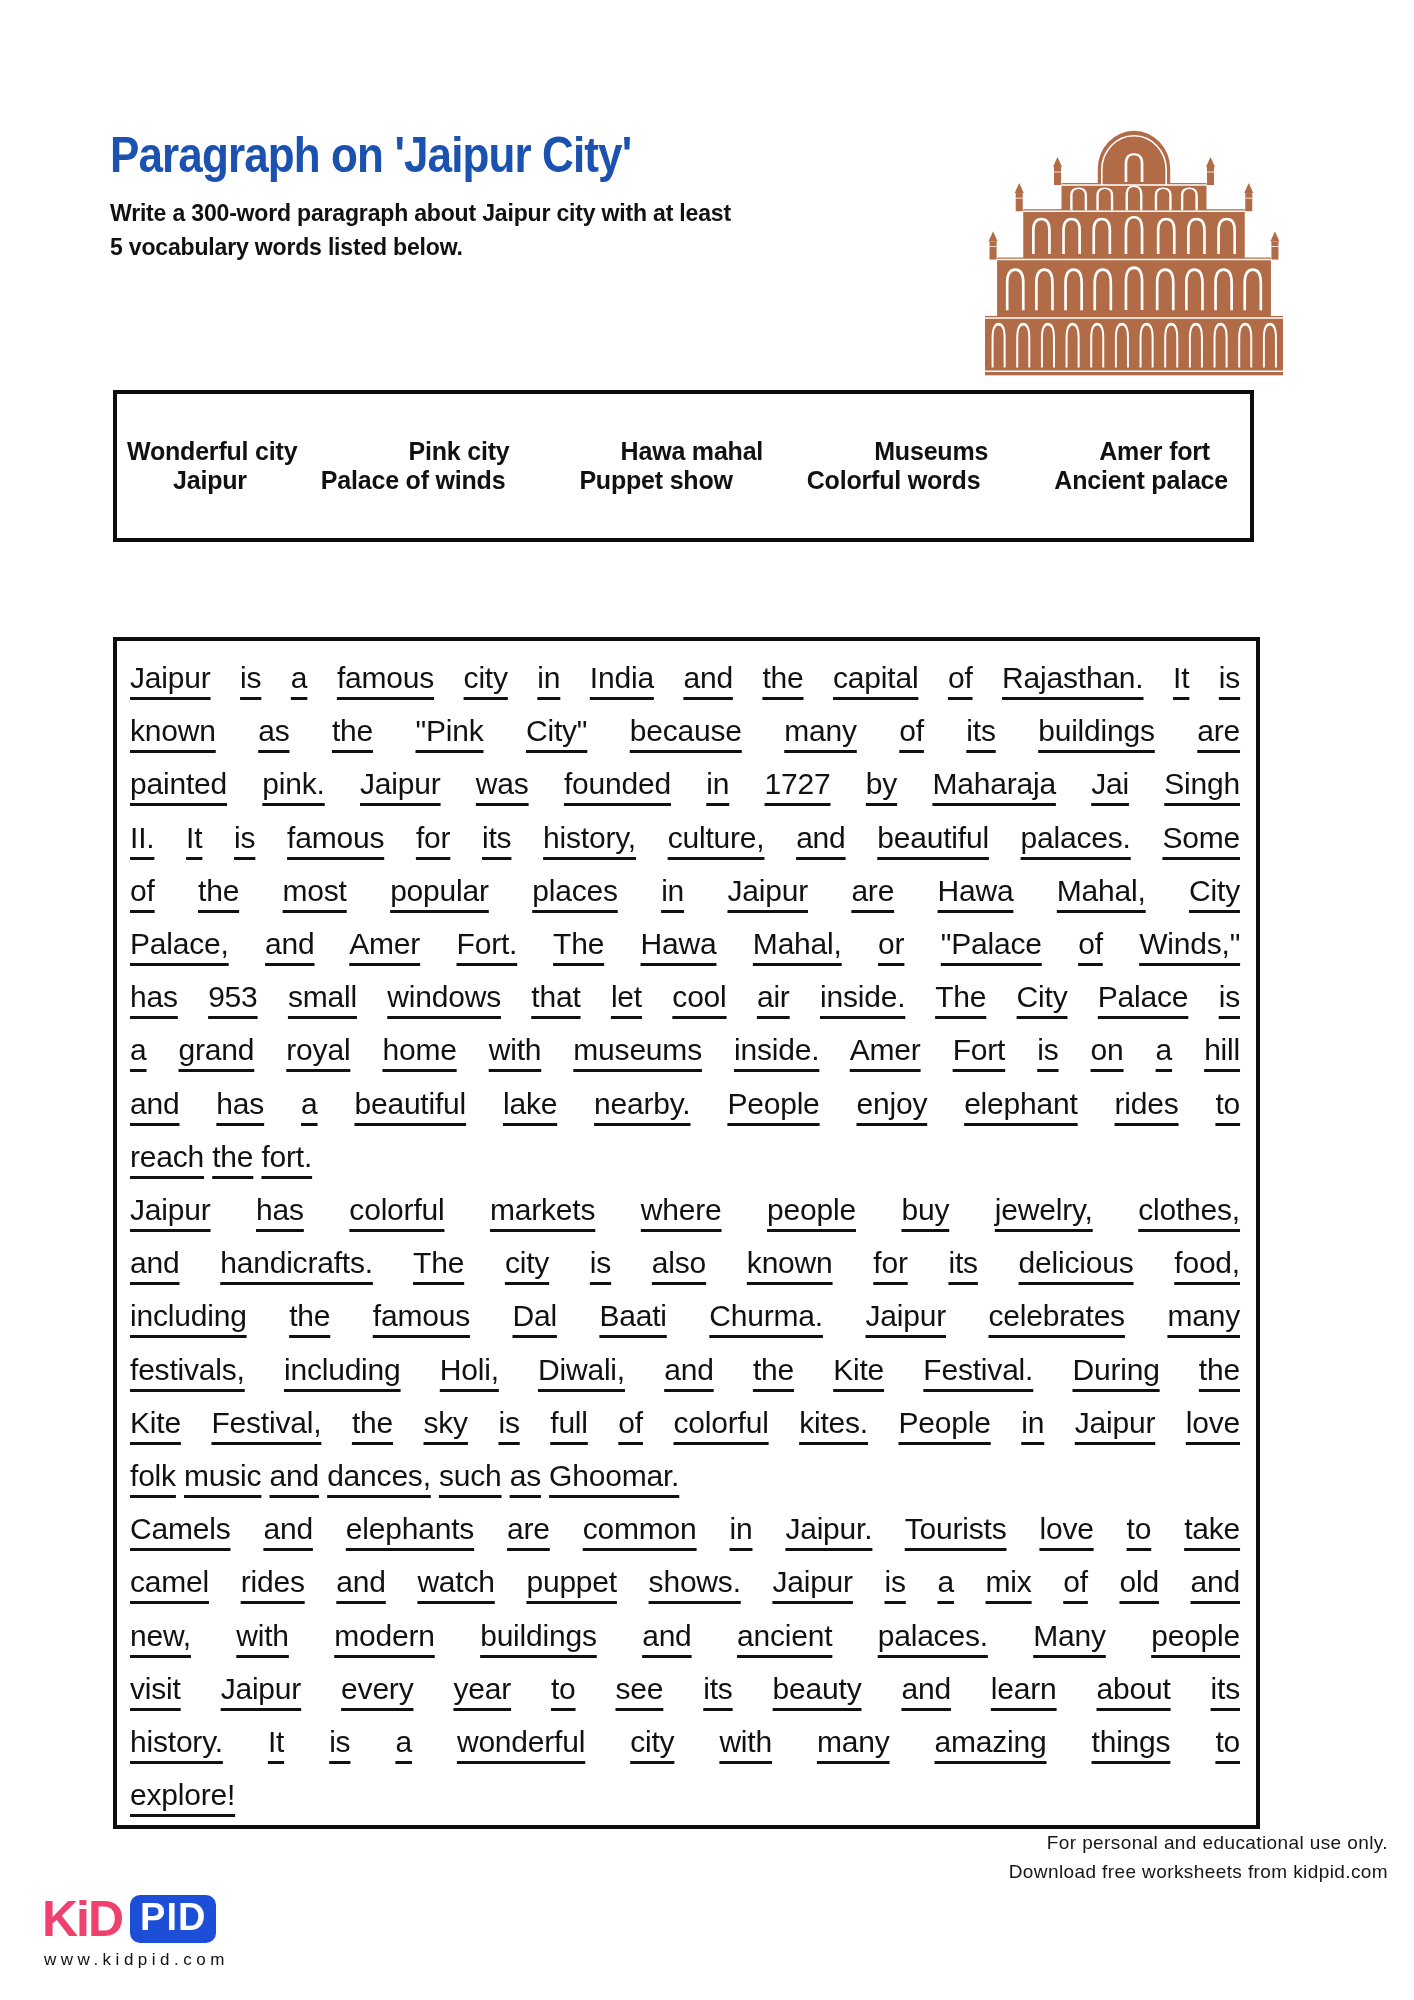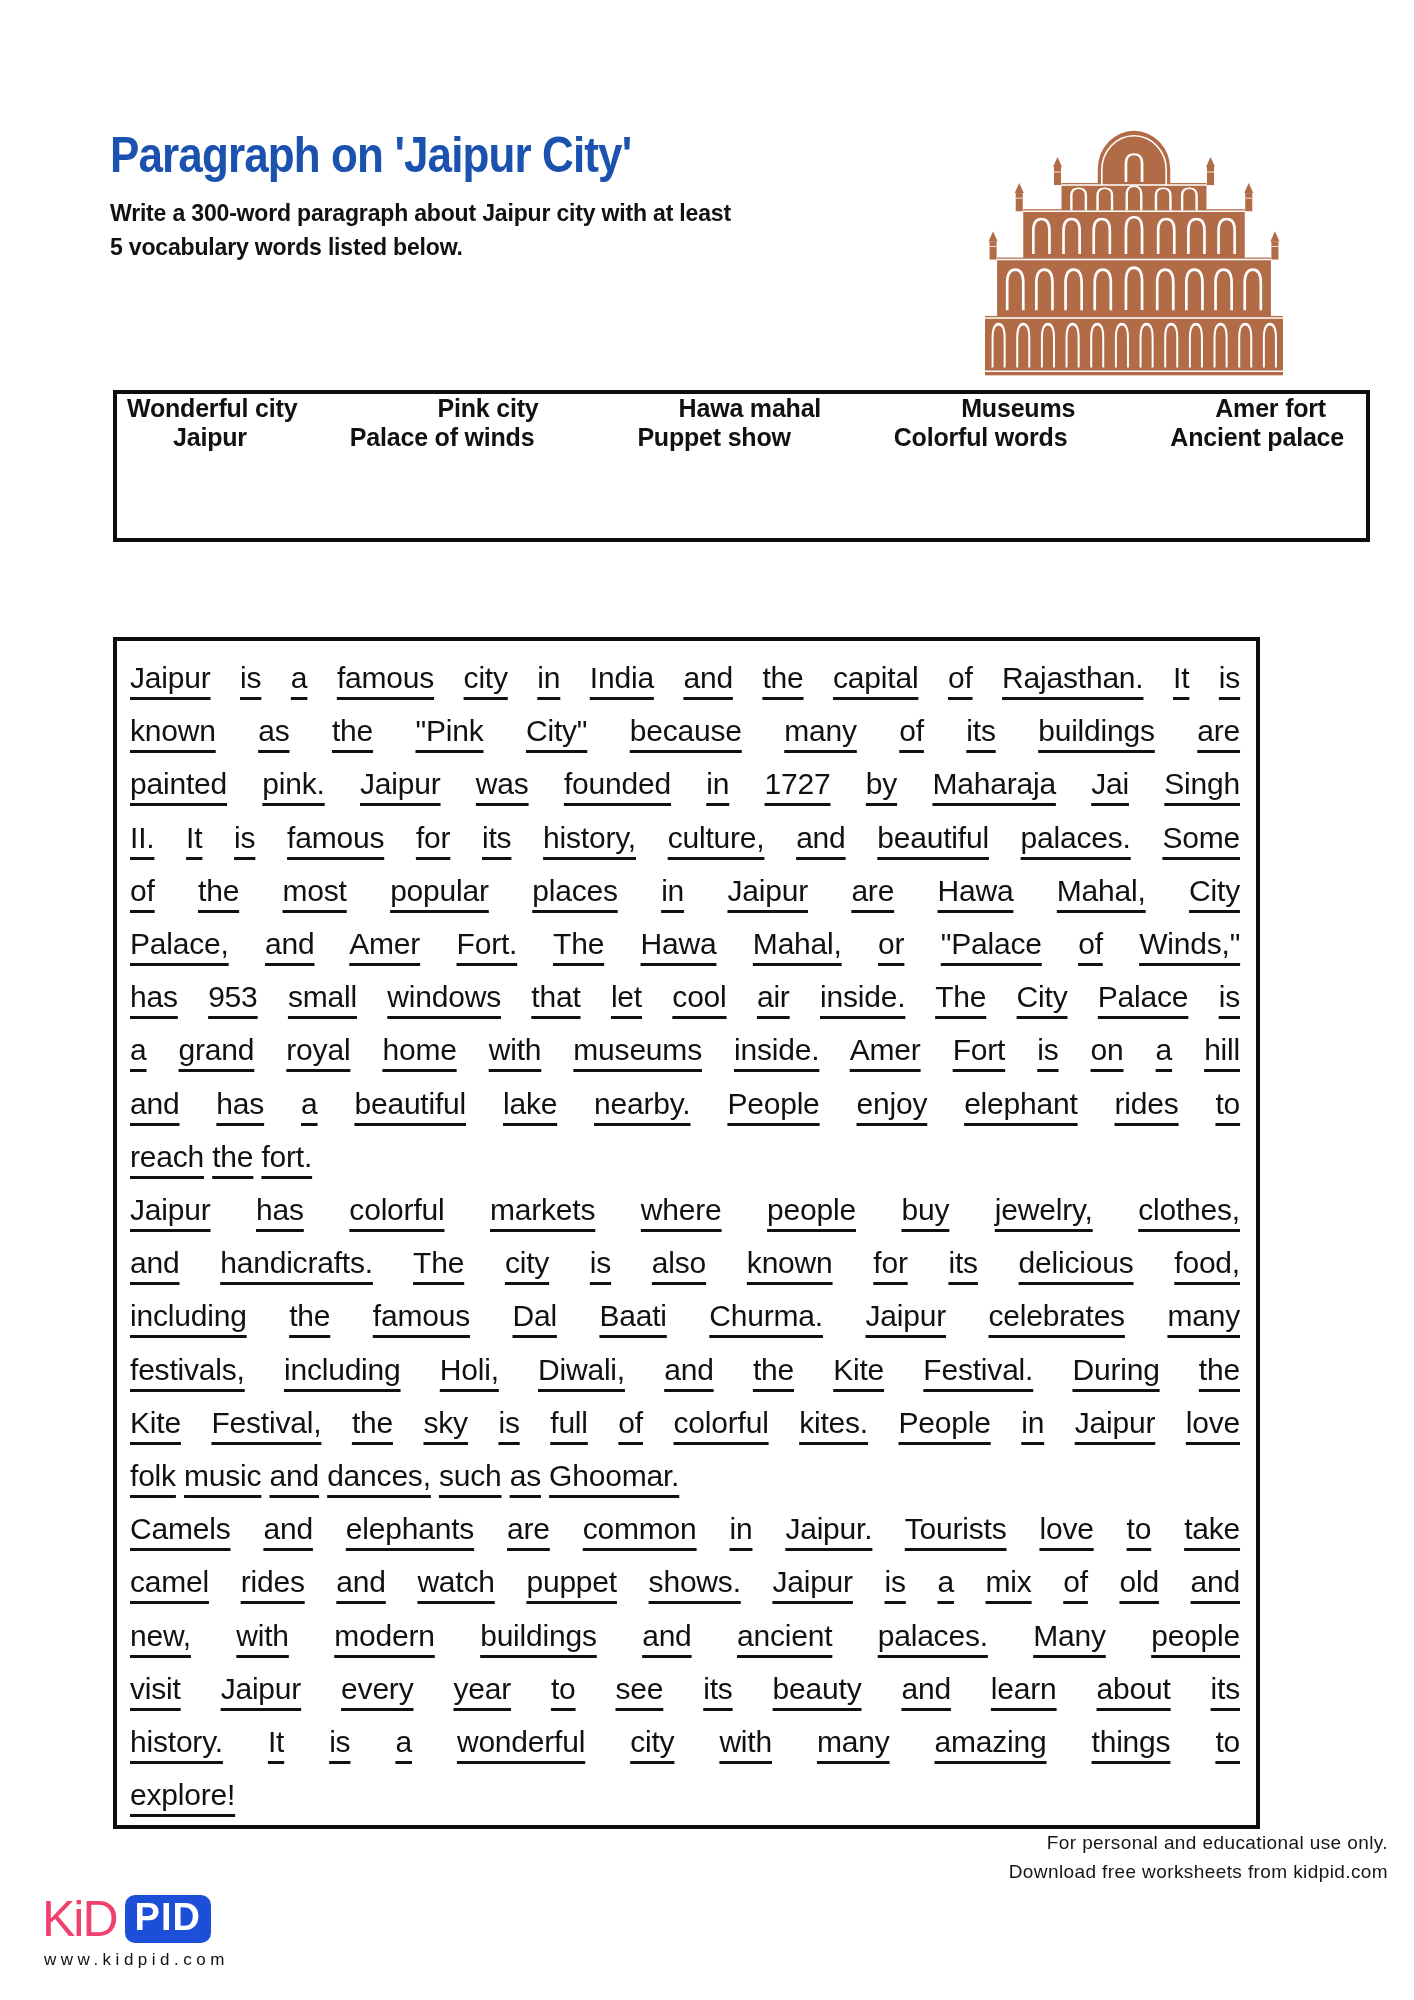--- a/index.html
+++ b/index.html
@@ -20,23 +20,23 @@
     font-size:24px; font-weight:700; line-height:34px;
     white-space:pre-line; letter-spacing:-0.2px;
     transform:scaleX(0.96); transform-origin:left top;
   }
 
   
   .illus { position:absolute; left:983px; top:126px; width:302px; height:250px; }
 
   
   .vocab-box {
-    position:absolute; left:113px; top:390px; width:1257px; height:152px;
+    position:absolute; left:113px; top:390px; width:1141px; height:152px;
     border:4px solid #0d0d0d; box-sizing:border-box;
-    display:flex; flex-direction:column; justify-content:flex-start;
+    display:flex; flex-direction:column; justify-content:center;
   }
   .vocab-row { display:flex; justify-content:space-between; font-size:25px; font-weight:700; letter-spacing:-0.2px; }
   .vocab-row.r0 { padding:0 40px 0 10px; }
   .vocab-row.r1 { padding:0 22px 0 56px; }
 
   
   .essay-box {
     position:absolute; left:113px; top:610px; width:1147px; height:1192px;
     border:4px solid #0d0d0d; box-sizing:border-box;
     padding:10px 16px 0 13px;
@@ -48,21 +48,21 @@
   }
   .essay-line.para-end { text-align-last:left; }
   .word {
     text-decoration:underline;
     text-decoration-thickness:3px;
     text-underline-offset:9px;
   }
 
   
   .logo { position:absolute; left:42px; top:1890px; display:flex; align-items:center; }
-  .logo-kid { color:#f0416e; font-size:50px; font-weight:400; letter-spacing:-2px; }
+  .logo-kid { color:#f0416e; font-size:50px; font-weight:700; letter-spacing:-2px; }
   .logo-pid {
     background:#1d4ed8; color:#ffffff; font-size:38px; font-weight:800;
     border-radius:10px; padding:3px 10px 7px; margin-left:8px; letter-spacing:1px; line-height:1;
   }
   .logo-url { position:absolute; left:44px; top:1950px; font-size:17px; letter-spacing:4.5px; color:#111; }
   .footer-note {
     position:absolute; right:26px; top:1828px; text-align:right;
     font-size:19px; line-height:29px; color:#151515; letter-spacing:0.4px;
   }
   .footer-link { text-underline-offset:3px; }

